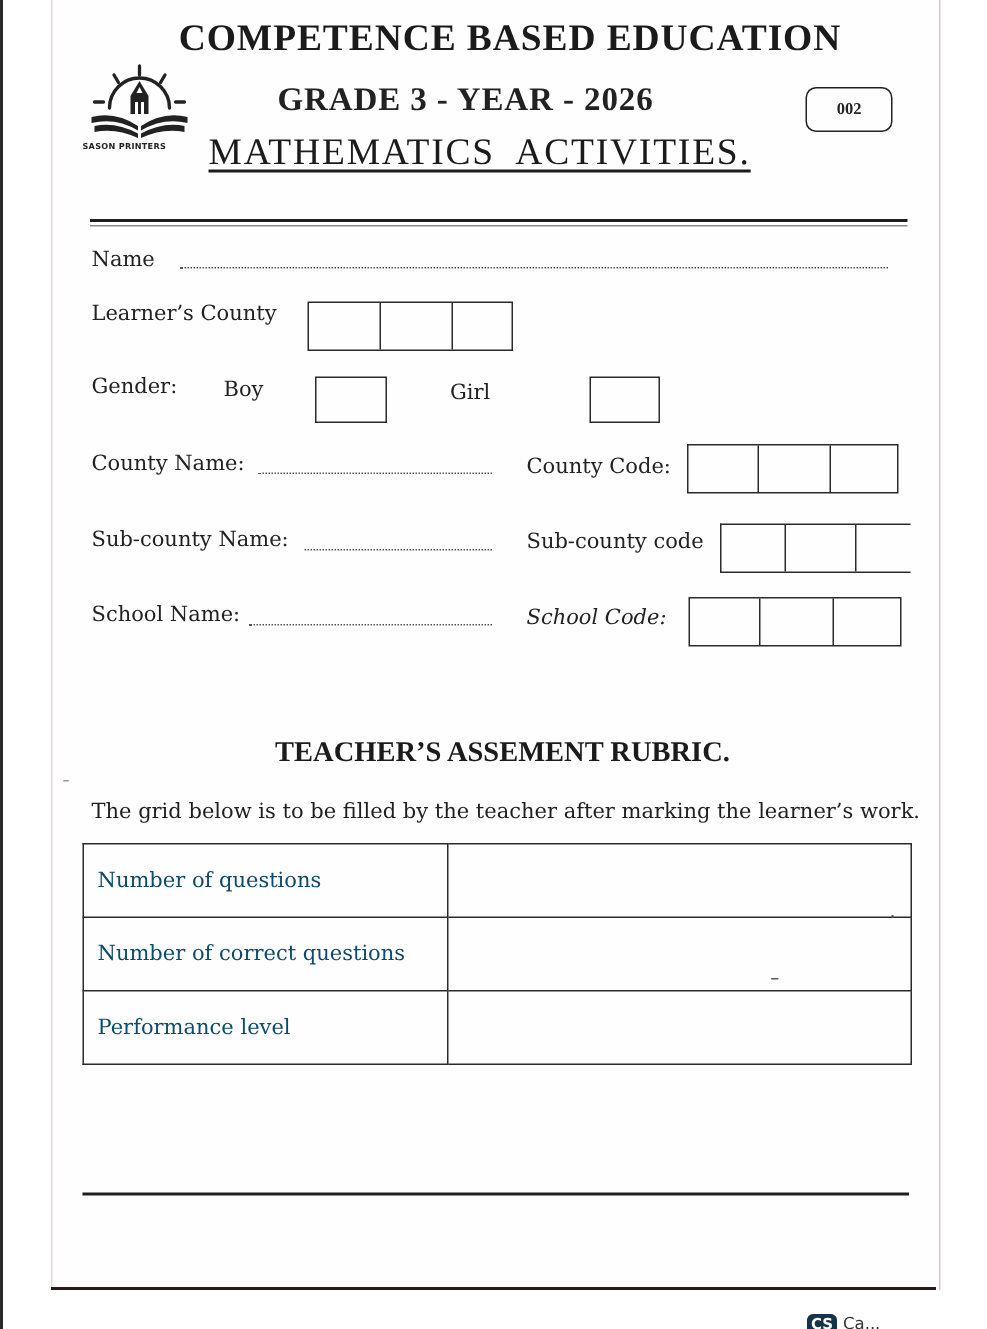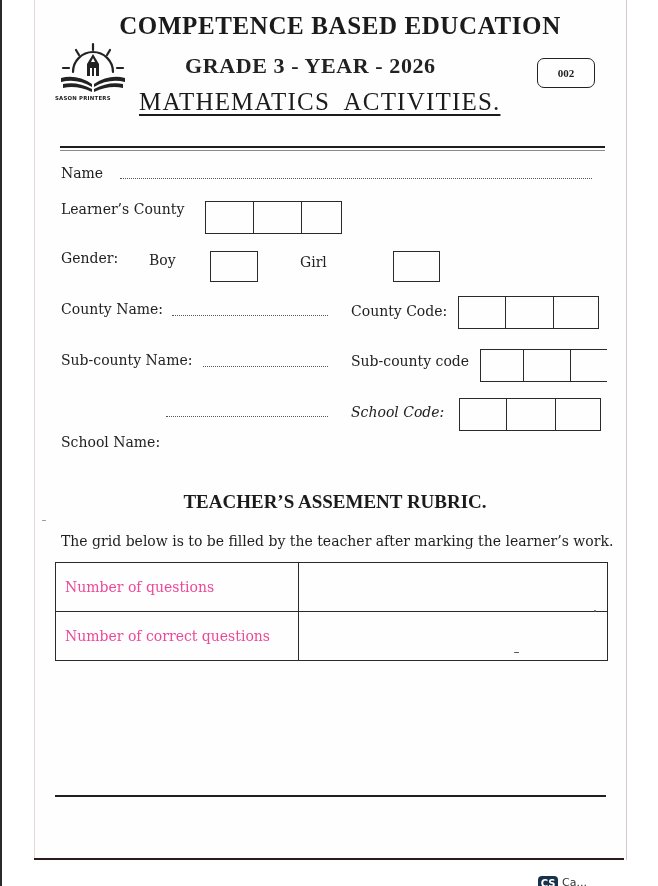--- a/index.html
+++ b/index.html
@@ -36,21 +36,21 @@
   .boxes .cell { border-right: 1.3px solid #2a2a2a; height: 100%; }
   .boxes .cell:last-child { border-right: none; }
   .boxes.open-right { border-right: none; }
 
   .single-box { border: 1.3px solid #2a2a2a; }
 
   .rubric-title { left: 0; top: 491px; width: 670px; text-align: center; font-family: "Liberation Serif", serif; font-weight: bold; font-size: 19px; color: #1b1b1b; }
   .instructions { left: 61px; top: 533px; font-family: "DejaVu Serif", serif; font-size: 14px; color: #1f1f1f; }
 
   table.rubric { position: absolute; left: 55px; top: 562px; width: 553px; border-collapse: collapse; }
-  table.rubric td { border: 1.3px solid #2a2a2a; font-family: "DejaVu Serif", serif; font-size: 14px; color: #ec4899; padding: 16px 9px; }
+  table.rubric td { border: 1.3px solid #2a2a2a; font-family: "DejaVu Serif", serif; font-size: 14px; color: #0c4a6e; padding: 16px 9px; }
   table.rubric td.c1 { width: 224px; }
 
   .foot-rule { left: 55px; top: 795px; width: 551px; height: 2px; background: #1f1f1f; }
   .cs-badge { left: 538px; top: 876px; width: 20px; height: 14px; background: #17324a; border-radius: 4px; color: #fff; font-family: "DejaVu Sans", sans-serif; font-weight: bold; font-size: 10px; text-align: center; line-height: 15px; }
   .cs-text { left: 562px; top: 876px; font-family: "DejaVu Sans", sans-serif; font-size: 11px; color: #333; }
   .speck { position: absolute; width: 2px; height: 2px; background: #555; border-radius: 1px; }
 </style>
 </head>
 <body>
 
@@ -118,21 +118,21 @@
 
 <div class="abs lbl" style="left:61px; top:352px;">Sub-county Name:</div>
 <div class="abs dots" style="left:203px; top:366px; width:125px;"></div>
 <div class="abs lbl" style="left:351px; top:353px;">Sub-county code</div>
 <div class="abs boxes open-right" style="left:480px; top:349px; width:126px; height:31px;">
   <div class="cell" style="width:42px;"></div>
   <div class="cell" style="width:46px;"></div>
   <div class="cell" style="flex:1; border-top:0;"></div>
 </div>
 
-<div class="abs lbl" style="left:61px; top:402px;margin-top:32px;">School Name:</div>
+<div class="abs lbl" style="left:61px; top:402px;">School Name:</div>
 <div class="abs dots" style="left:166px; top:416px; width:162px;"></div>
 <div class="abs lbl" style="left:351px; top:404px;font-style:italic;">School Code:</div>
 <div class="abs boxes" style="left:459px; top:398px; width:140px; height:31px;">
   <div class="cell" style="width:46px;"></div>
   <div class="cell" style="width:48px;"></div>
   <div class="cell" style="flex:1;"></div>
 </div>
 
 <div class="abs rubric-title">TEACHER’S ASSEMENT RUBRIC.</div>
 <div class="abs instructions">The grid below is to be filled by the teacher after marking the learner’s work.</div>
@@ -140,20 +140,24 @@
 <table class="rubric">
   <tbody>
       <tr style="height:36px;">
     <td class="c1">Number of questions</td>
     <td></td>
   </tr>
   <tr style="height:47px;">
     <td class="c1">Number of correct questions</td>
     <td></td>
   </tr>
+  <tr style="height:36px;">
+    <td class="c1">Performance level</td>
+    <td></td>
+  </tr>
 </tbody>
   </table>
 
 <div class="speck" style="left:594px; top:610px;"></div>
 <div class="speck" style="left:514px; top:652px; width:5px; height:1px;"></div>
 <div class="speck" style="left:42px; top:520px; width:4px; height:1px; background:#999;"></div>
 
 <div class="abs foot-rule"></div>
 
 <div class="abs cs-badge">CS</div>

